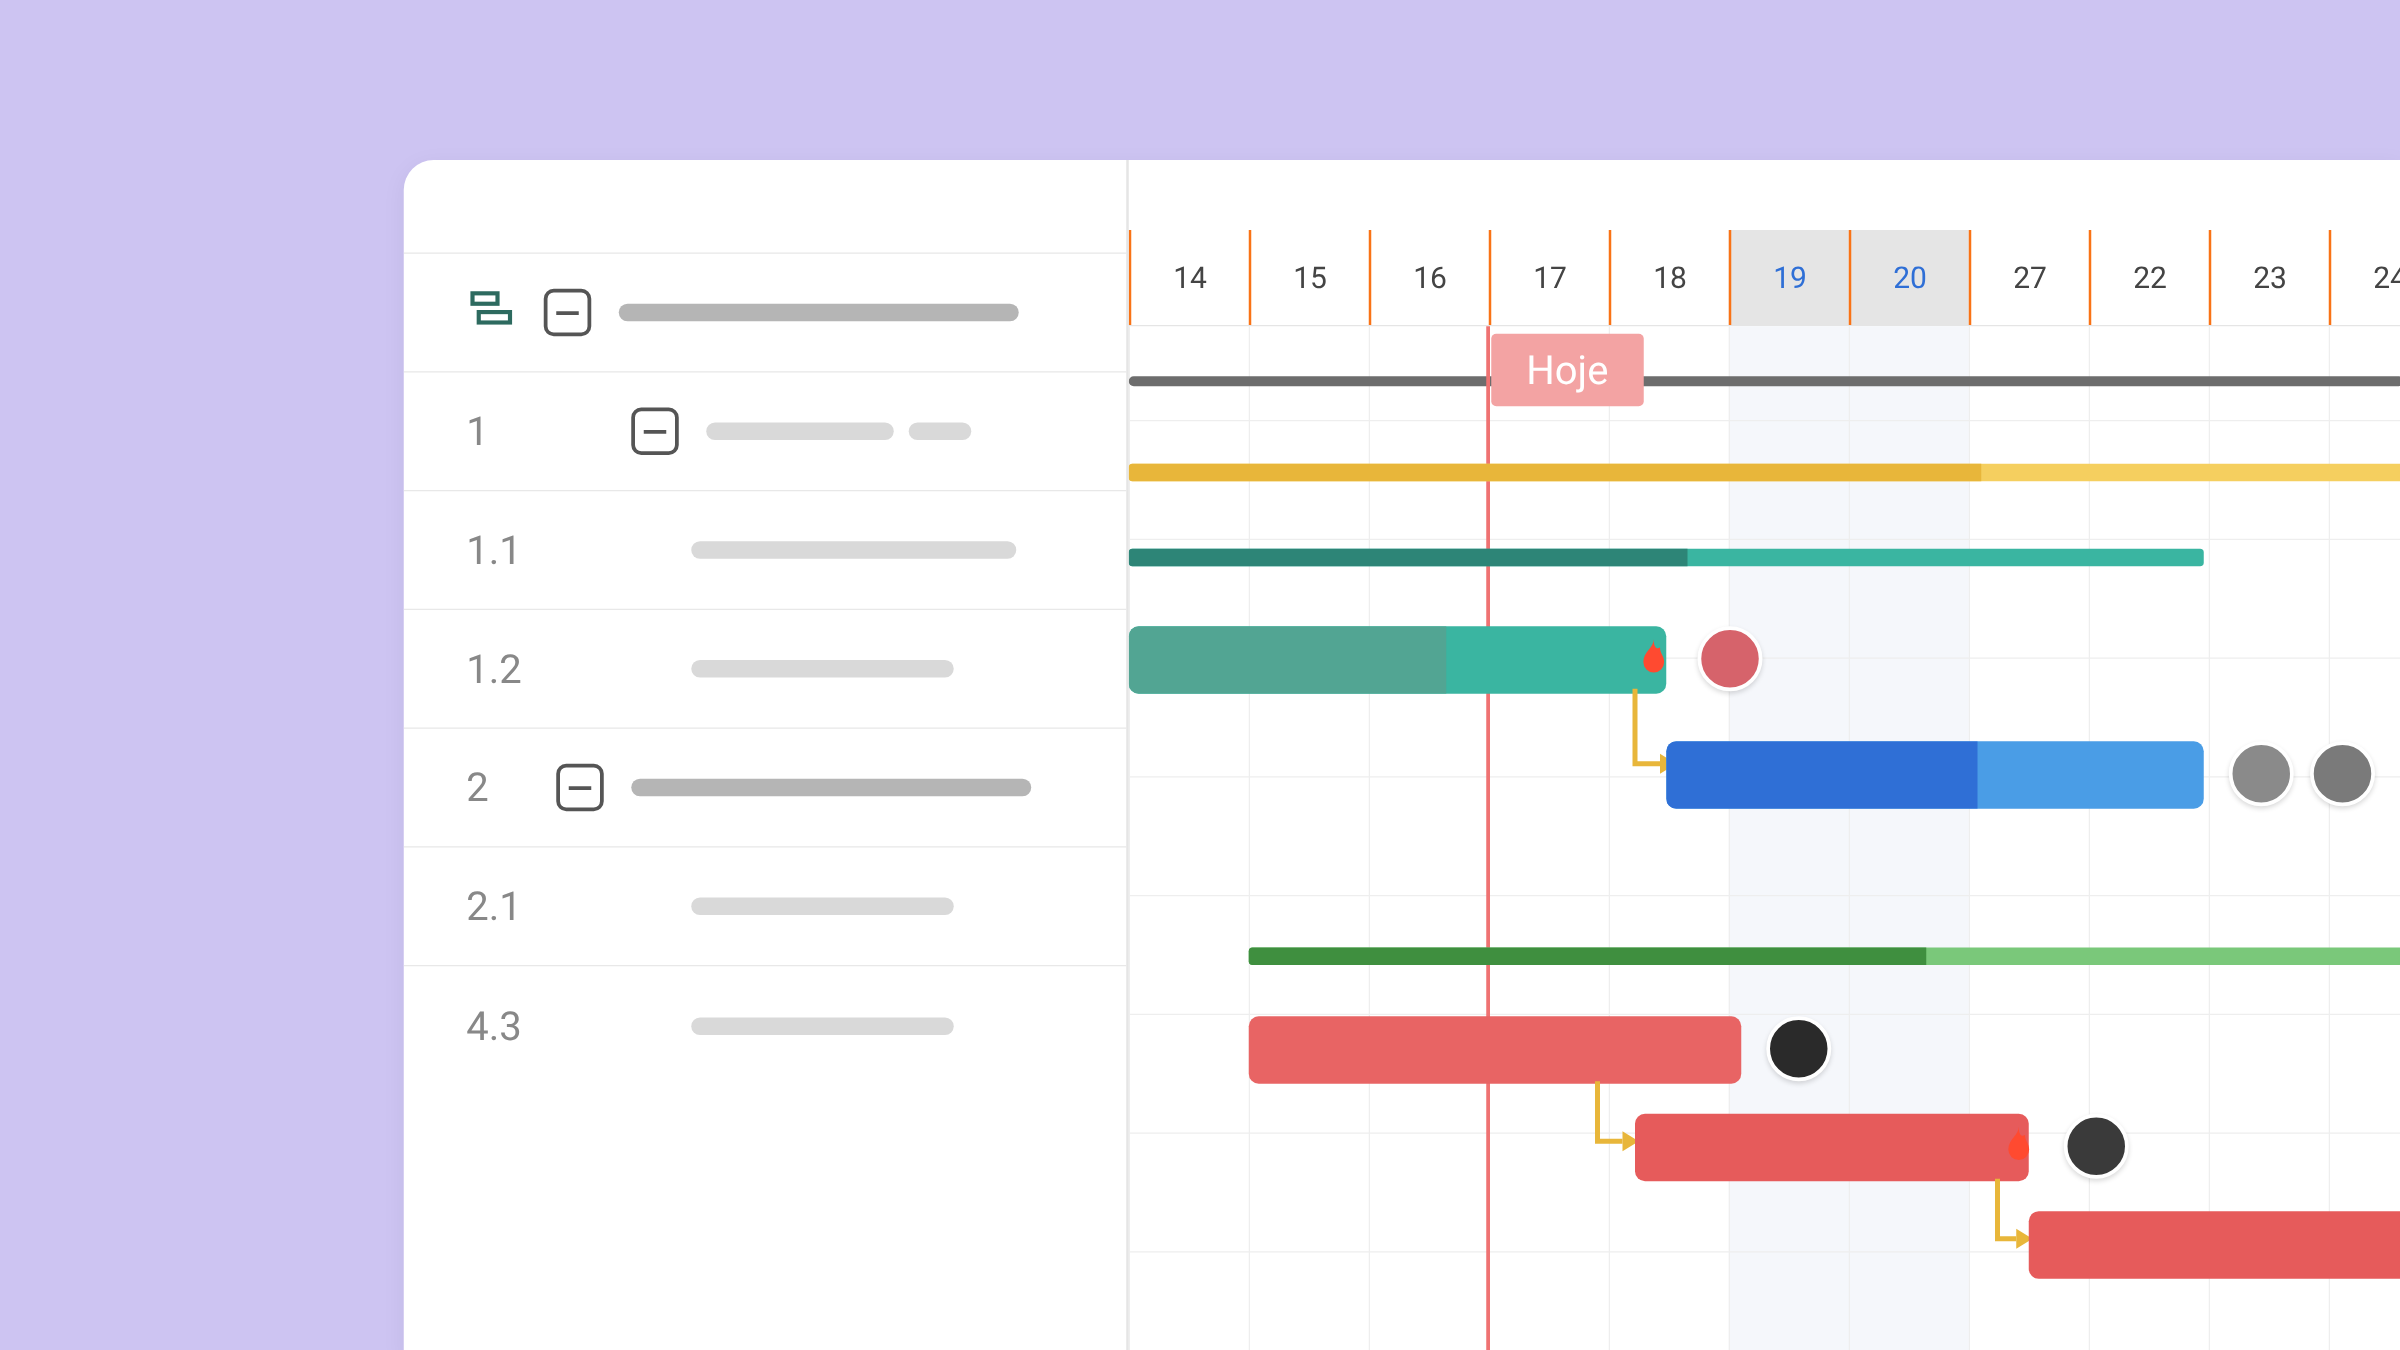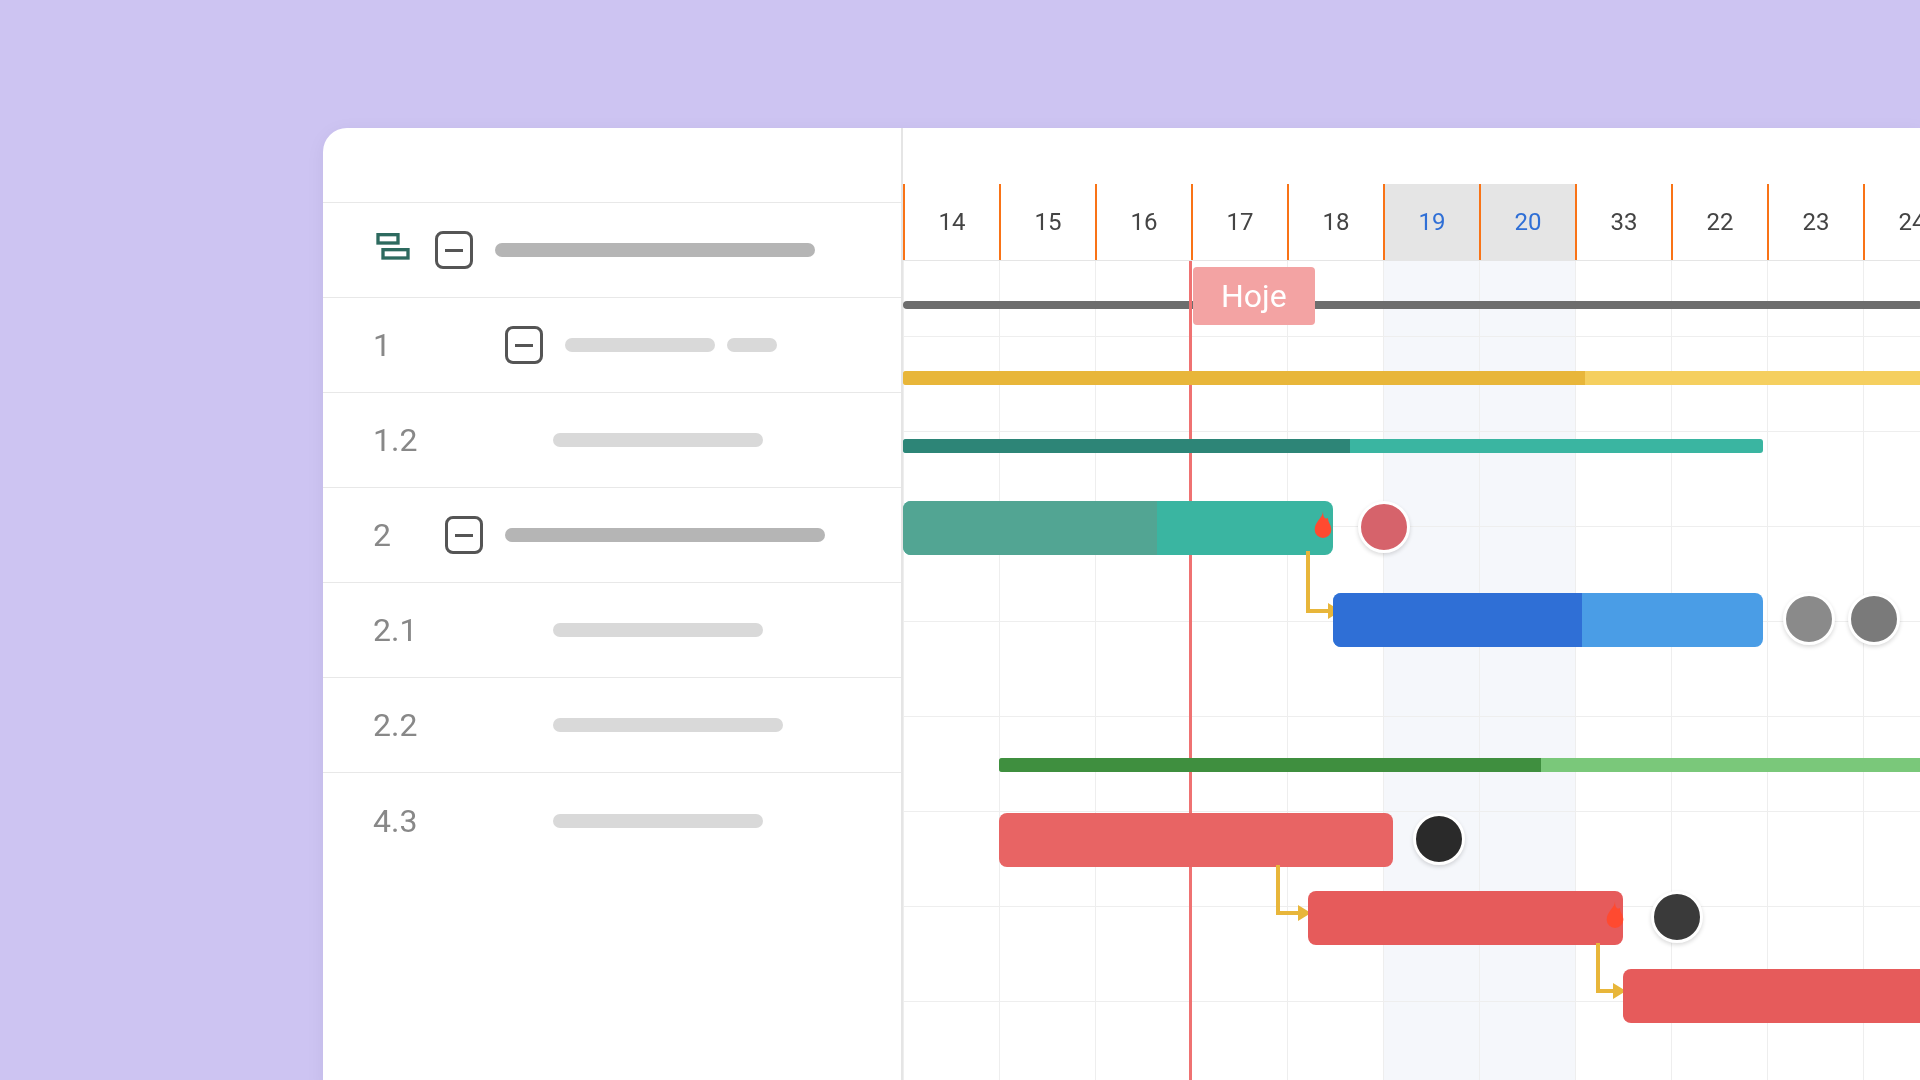--- a/index.html
+++ b/index.html
@@ -187,20 +187,25 @@
         <span class="collapse-spacer"></span>
         <button class="collapse-btn">
             <span class="minus"></span>
           </button>
         <div class="ph-group">
           <div class="placeholder" style="width:150px"></div>
           <div class="placeholder" style="width:50px"></div>
         </div>
       </div>
 
+      <div class="sidebar-row">
+        <span class="wbs" style="width:70px">1.1</span>
+        <span style="width:66px"></span>
+        <div class="placeholder" style="width:260px"></div>
+      </div>
 
       <div class="sidebar-row">
         <span class="wbs" style="width:70px">1.2</span>
         <span style="width:66px"></span>
         <div class="placeholder" style="width:210px"></div>
       </div>
 
       <div class="sidebar-row">
         <span class="wbs">2</span>
         <button class="collapse-btn">
@@ -208,44 +213,39 @@
           </button>
         <div class="placeholder dark" style="width:320px"></div>
       </div>
 
       <div class="sidebar-row">
         <span class="wbs" style="width:70px">2.1</span>
         <span style="width:66px"></span>
         <div class="placeholder" style="width:210px"></div>
       </div>
 
-      <div class="sidebar-row">
-        <span class="wbs" style="width:70px">2.2</span>
-        <span style="width:66px"></span>
-        <div class="placeholder" style="width:230px"></div>
-      </div>
 
       <div class="sidebar-row" style="border-bottom:none">
         <span class="wbs" style="width:70px">4.3</span>
         <span style="width:66px"></span>
         <div class="placeholder" style="width:210px"></div>
       </div>
     </div>
 
     <div class="timeline">
       <div class="date-header">
         <div class="date-cells" id="date-cells">
             <div class="date-cell">14</div>
             <div class="date-cell">15</div>
             <div class="date-cell">16</div>
             <div class="date-cell">17</div>
             <div class="date-cell">18</div>
             <div class="date-cell weekend">19</div>
             <div class="date-cell weekend">20</div>
-            <div class="date-cell">33</div>
+            <div class="date-cell">27</div>
             <div class="date-cell">22</div>
             <div class="date-cell">23</div>
             <div class="date-cell">24</div>
           </div>
       </div>
 
       <div class="grid-body" id="grid-body">
 
         <div class="weekend-bg" style="left:480px"></div>
 

